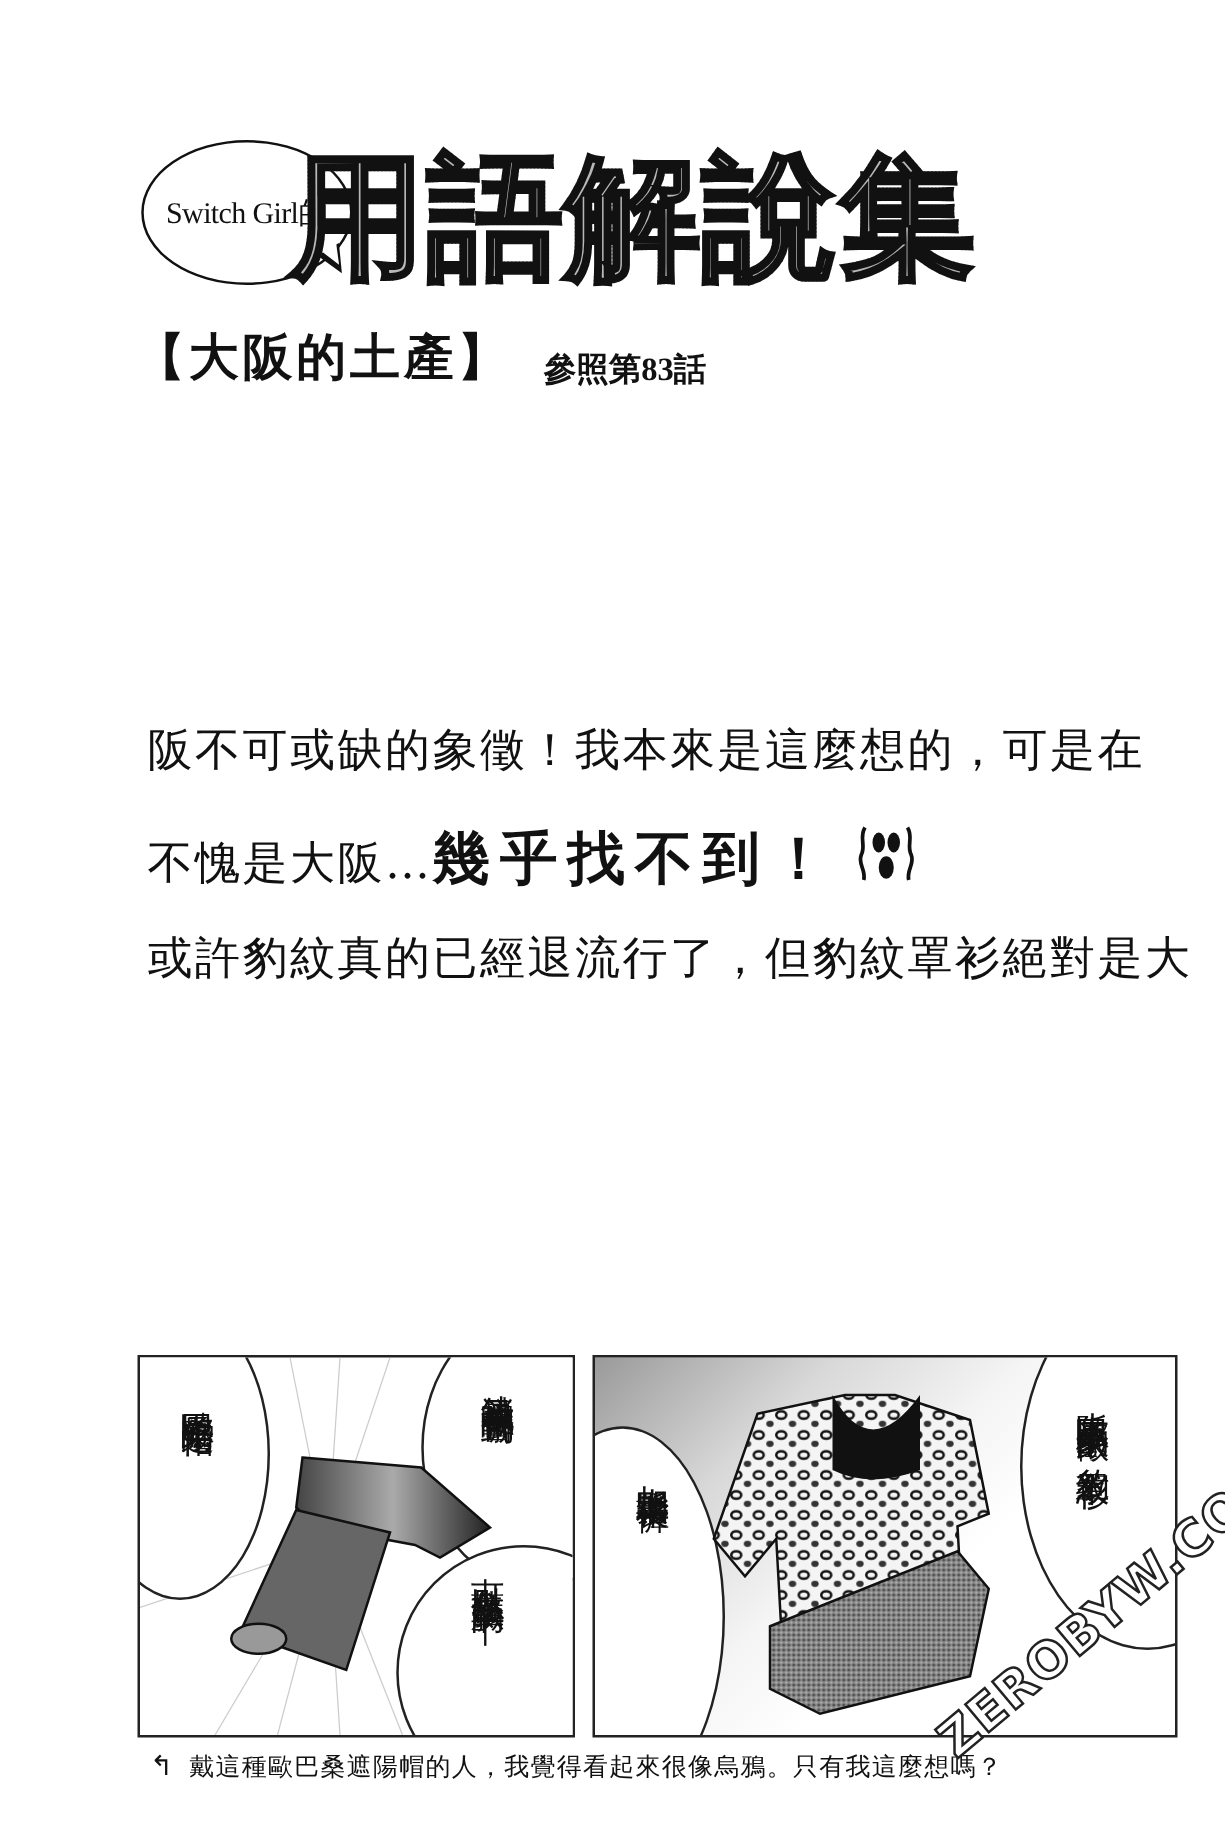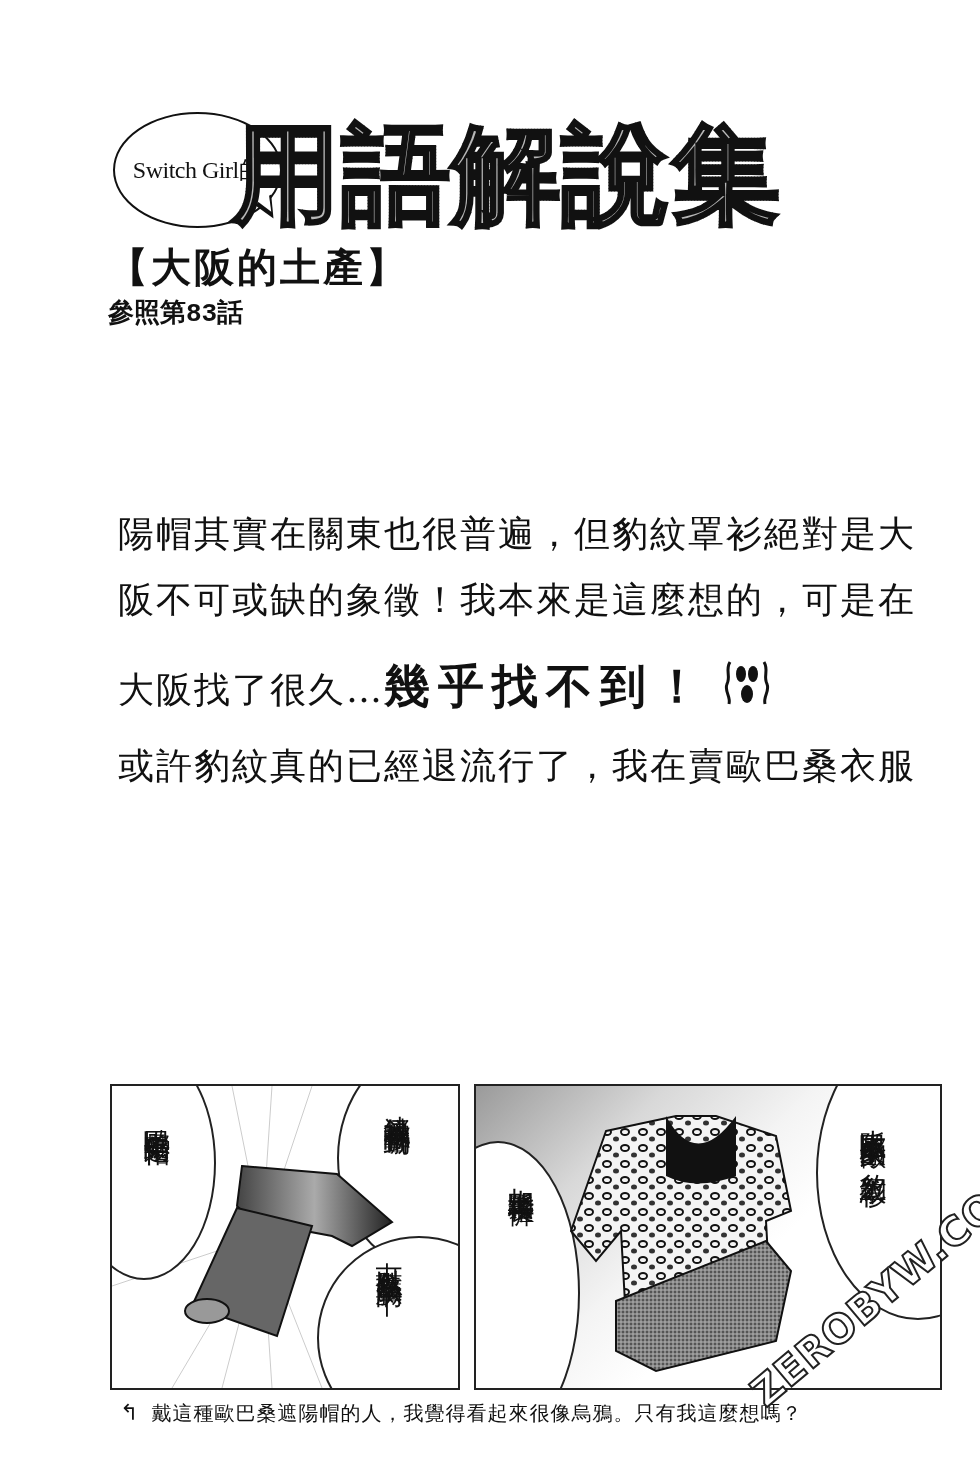--- a/index.html
+++ b/index.html
@@ -15,23 +15,23 @@
   .bubble-tail-in { left:260px; top:196px; width:0; height:0; border-left:7px solid transparent;
             border-right:7px solid transparent; border-top:17px solid #fff; transform:rotate(-30deg); }
   .bubble-text { font-family:"Liberation Serif", serif; font-size:24px; letter-spacing:-0.5px; }
   .title { left:232px; top:110px; height:130px; display:flex; align-items:center; }
   .title-char { display:inline-block; font-family:"DejaVu Sans", sans-serif; font-weight:bold;
             font-size:108px; line-height:120px; color:#b8b8b8; margin-right:2px;
             -webkit-text-stroke:3px #111;
             background-image:radial-gradient(#555 0.8px, transparent 1px);
             background-size:3px 3px; -webkit-background-clip:text; }
 
-  .section { left:108px; top:240px; display:flex; align-items:flex-start;flex-direction:column; }
+  .section { left:108px; top:258px; display:flex; align-items:flex-end; }
   .section-title { font-family:"DejaVu Sans", sans-serif; font-weight:bold; font-size:40px; letter-spacing:3px; }
-  .section-ref { font-family:Liberation Mono, monospace; font-weight:bold; font-size:26px; }
+  .section-ref { font-family:Liberation Serif, serif; font-weight:bold; font-size:26px; margin-left:26px; }
 
   .para { left:118px; width:790px; }
   .line { position:absolute; left:0; white-space:nowrap; font-size:36px; letter-spacing:2px;
           font-family:"DejaVu Serif", serif; }
   .line .bold { font-family:"DejaVu Sans", sans-serif; font-weight:bold; }
   .big { font-family:"DejaVu Sans", sans-serif; font-weight:bold; font-size:46px; letter-spacing:8px; }
   .scream { display:inline-block; width:52px; height:50px; vertical-align:-6px; }
 
   
   .panel { border:2px solid #222; background:#fff; overflow:hidden; }
@@ -65,36 +65,35 @@
   <span class="title-char">說</span>
   <span class="title-char">集</span>
 </div>
 
 <div class="abs section">
   <span class="section-title">【大阪的土產】</span>
   <span class="section-ref">參照第83話</span>
 </div>
 
 <div class="abs para" style="top:378px;height:360px;">
-  <div class="line" style="top:132px;">陽帽其實在關東也很普遍，但豹紋罩衫絕對是大</div>
   <div class="line" style="top:198px;">阪不可或缺的象徵！我本來是這麼想的，可是在</div>
   <div class="line" style="top:278px;">
-    <span>大阪找了很久…</span><span class="big">幾乎找不到！</span>
+    <span>不愧是大阪…</span><span class="big">幾乎找不到！</span>
     <svg class="scream" viewBox="0 0 52 50">
       <path d="M9 4 C4 12, 10 18, 6 26 C3 33, 10 38, 8 46" stroke="#111" stroke-width="3" fill="none"></path>
       <path d="M43 4 C48 12, 42 18, 46 26 C49 33, 42 38, 44 46" stroke="#111" stroke-width="3" fill="none"></path>
       <ellipse cx="20" cy="16" rx="5" ry="8" fill="#111"></ellipse>
       <ellipse cx="32" cy="16" rx="5" ry="8" fill="#111"></ellipse>
       <ellipse cx="26" cy="36" rx="6" ry="9" fill="#111"></ellipse>
     </svg>
   </div>
 </div>
 
 <div class="abs para" style="top:742px;height:250px;">
-  <div class="line" style="top:0px;">或許豹紋真的已經退流行了，我在賣歐巴桑衣服</div>
+  <div class="line" style="top:0px;">或許豹紋真的已經退流行了，但豹紋罩衫絕對是大</div>
 </div>
 
 <div class="abs panel panel-left">
   <svg class="abs" style="left:0;top:0;" width="346" height="302">
     <g stroke="#ccc" stroke-width="1">
       <line x1="150" y1="150" x2="120" y2="0"></line>
         <line x1="150" y1="150" x2="160" y2="0"></line>
       <line x1="150" y1="150" x2="200" y2="0"></line>
         <line x1="150" y1="150" x2="60" y2="302"></line>
       <line x1="150" y1="150" x2="110" y2="302"></line>

